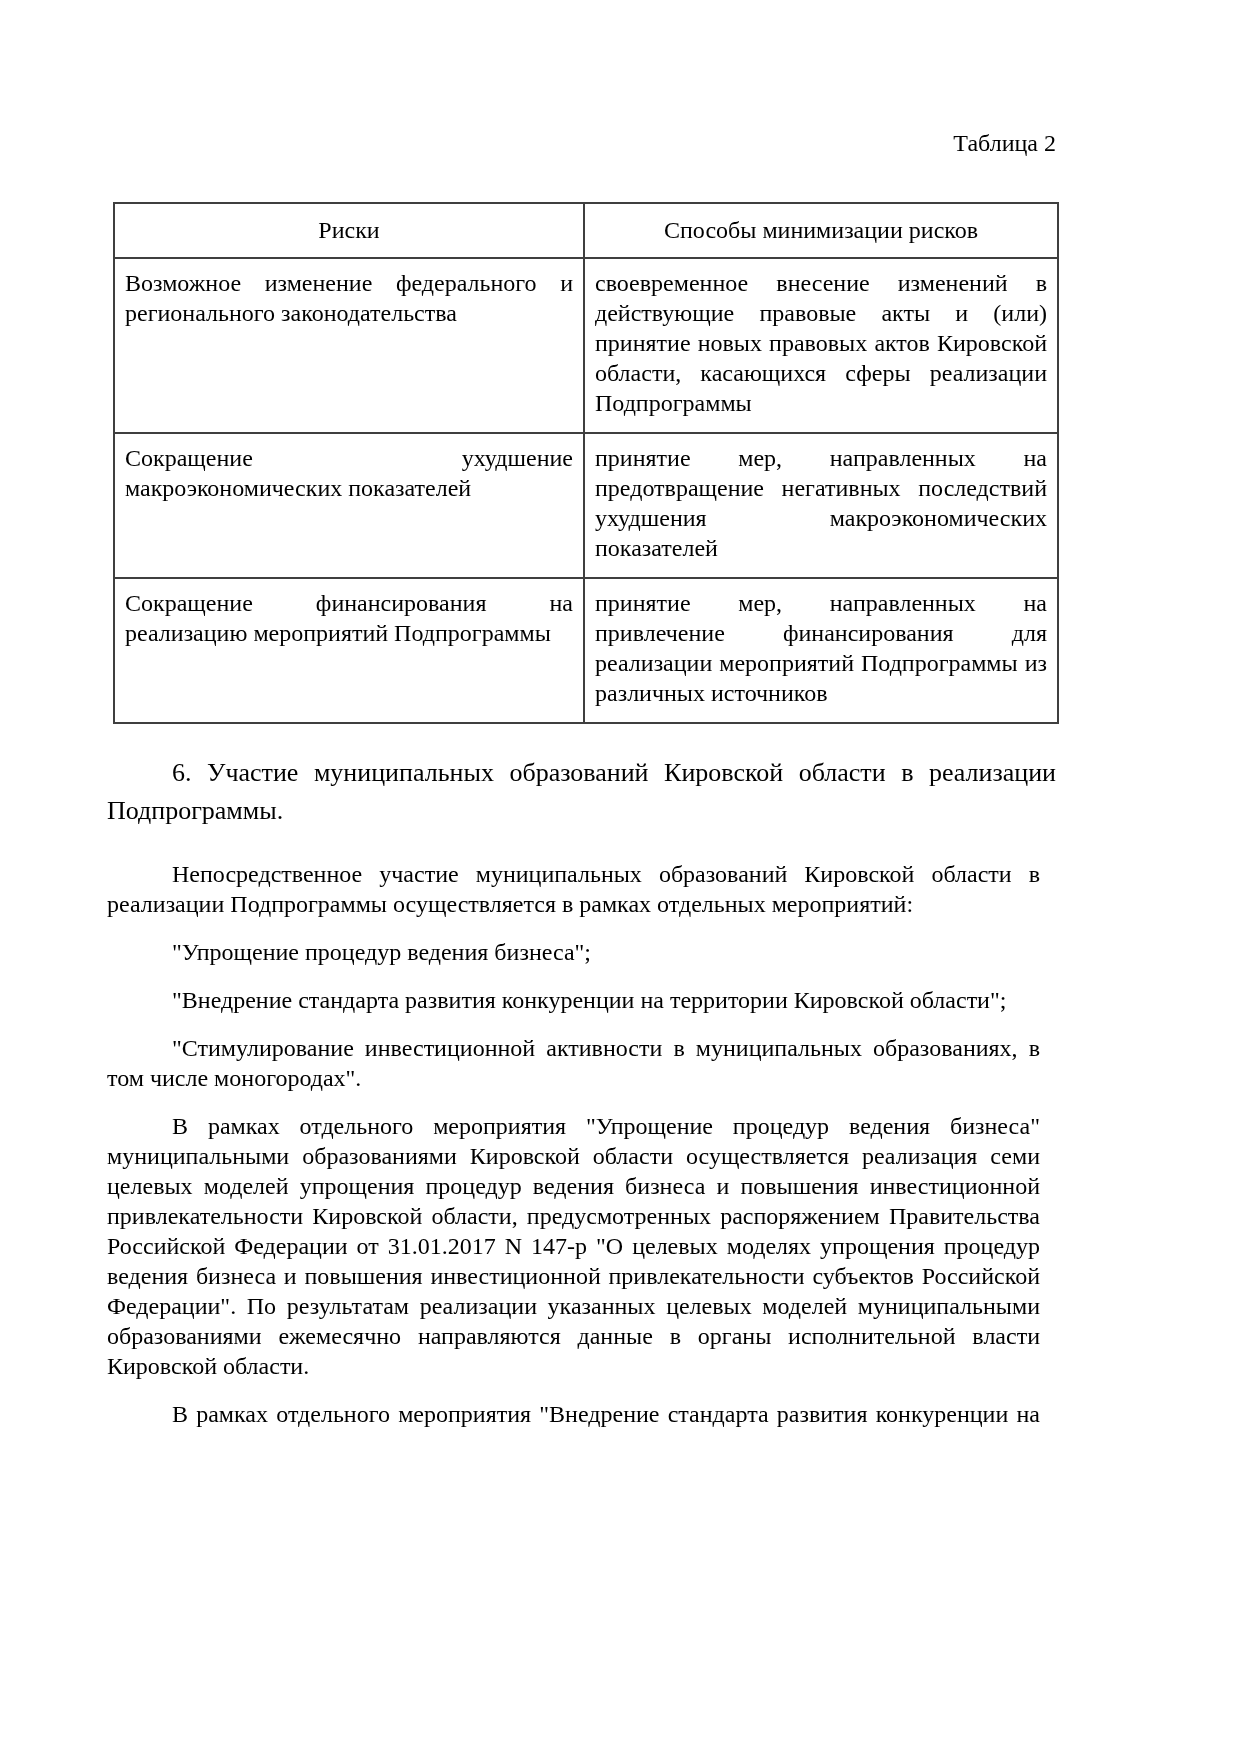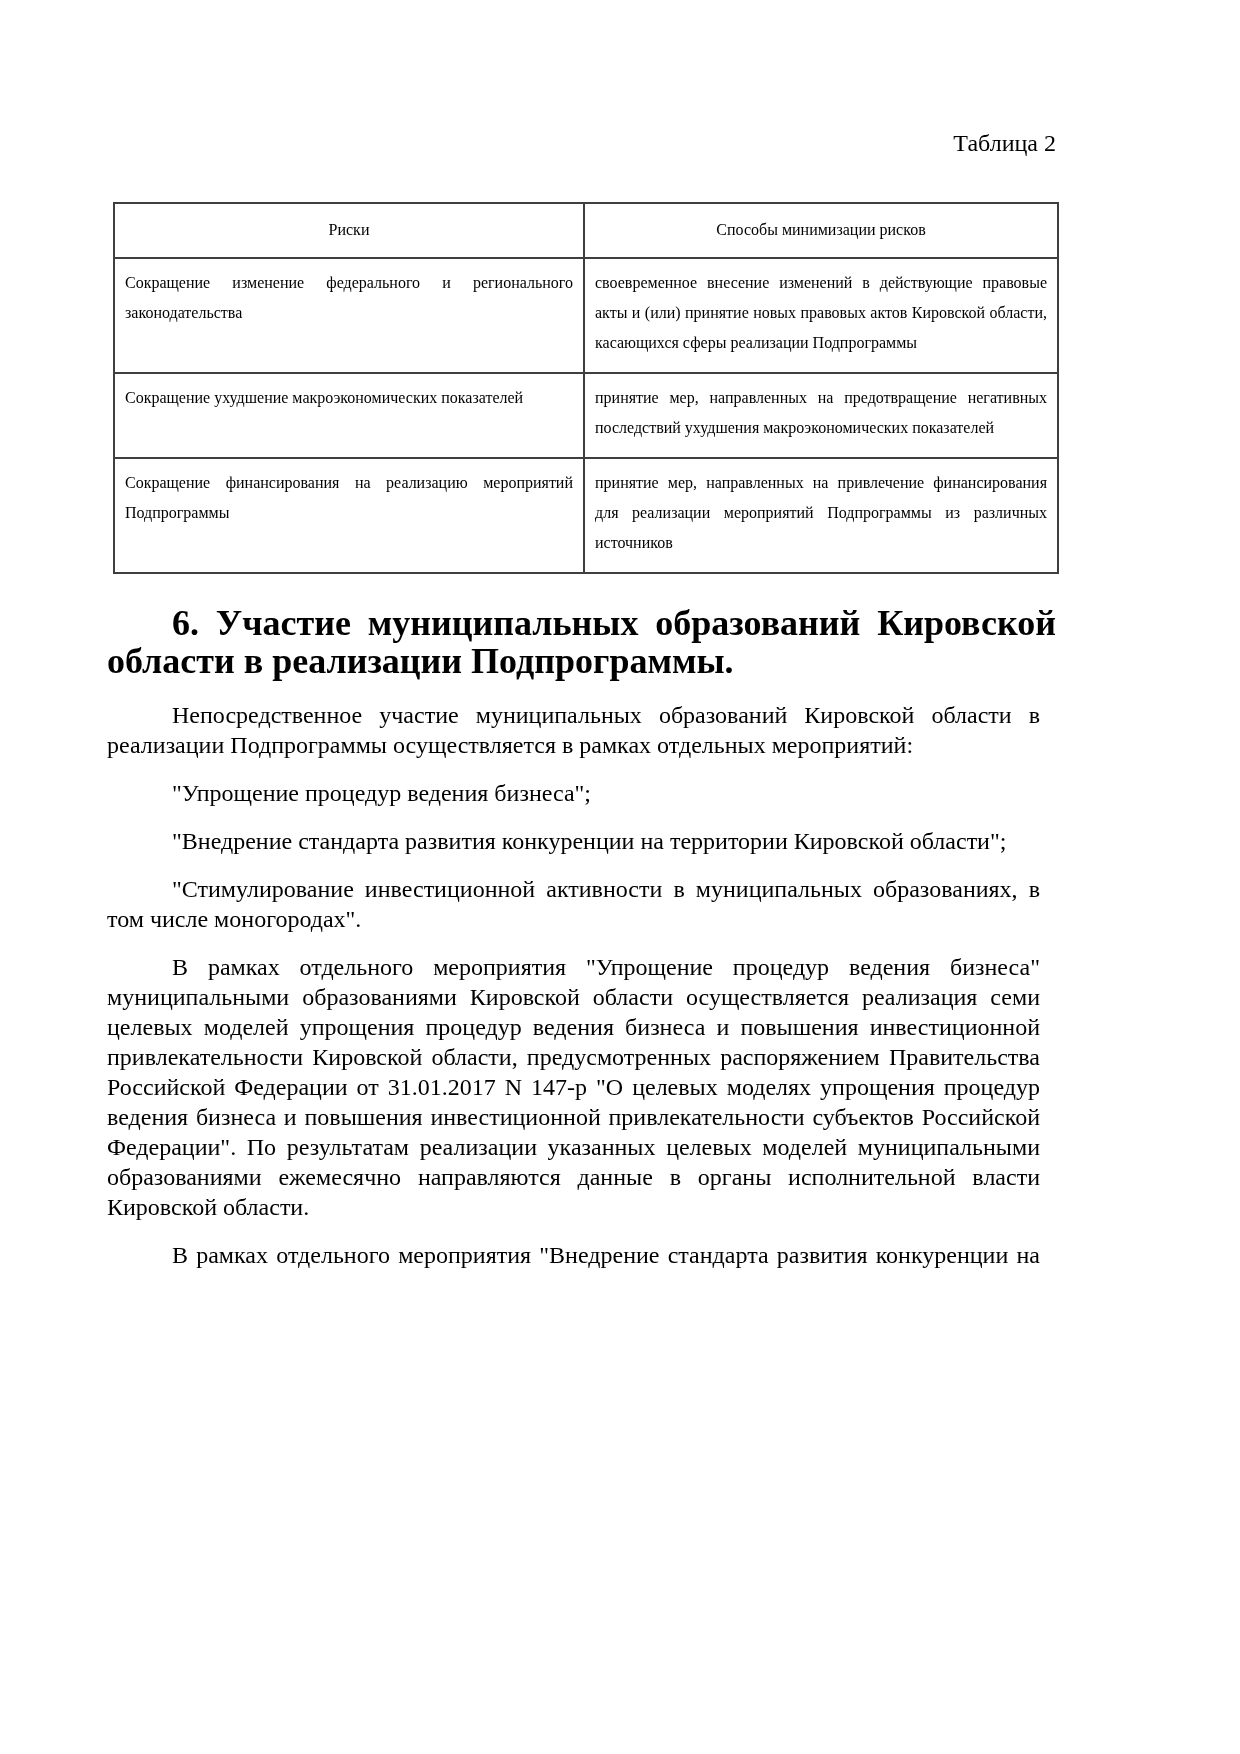--- a/index.html
+++ b/index.html
@@ -29,41 +29,41 @@
     border-collapse: collapse;
     table-layout: fixed;
     width: 944px;
     margin: 44px 0 0 6px;
   }
   col.c1 { width: 470px; }
   col.c2 { width: 474px; }
   table.risk-table th,
   table.risk-table td {
     border: 2px solid #3f3f3f;
-    font-size: 16px;
+    font-size: 24px;
     line-height: 30px;
     vertical-align: top;
     overflow-wrap: break-word;
   }
   table.risk-table th {
     font-weight: normal;
     text-align: center;
     padding: 11px 10px 12px;
   }
   table.risk-table td {
     text-align: justify;
     padding: 9px 10px 14px;
   }
   .section-heading {
-    font-size: 36px;
+    font-size: 26px;
     line-height: 38px;
-    font-weight: bold;
+    font-weight: normal;
     text-align: justify;
     text-indent: 65px;
-    margin: 30px 0 20px 0;
+    margin: 30px 0 29px 0;
   }
   .para {
     font-size: 24px;
     line-height: 30px;
     text-align: justify;
     text-indent: 65px;
     margin: 0 16px 18px 0;
   }
   .para.cutoff {
     
@@ -84,21 +84,21 @@
         <col class="c2">
       </colgroup>
     <thead>
       <tr>
         <th>Риски</th>
         <th>Способы минимизации рисков</th>
       </tr>
     </thead>
     <tbody>
       <tr>
-        <td>Сокращение изменение федерального и регионального законодательства</td>
+        <td>Возможное изменение федерального и регионального законодательства</td>
         <td>своевременное внесение изменений в действующие правовые акты и (или) принятие новых правовых актов Кировской области, касающихся сферы реализации Подпрограммы</td>
       </tr>
       <tr>
         <td>Сокращение ухудшение макроэкономических показателей</td>
         <td>принятие мер, направленных на предотвращение негативных последствий ухудшения макроэкономических показателей</td>
       </tr>
       <tr>
         <td>Сокращение финансирования на реализацию мероприятий Подпрограммы</td>
         <td>принятие мер, направленных на привлечение финансирования для реализации мероприятий Подпрограммы из различных источников</td>
       </tr>

